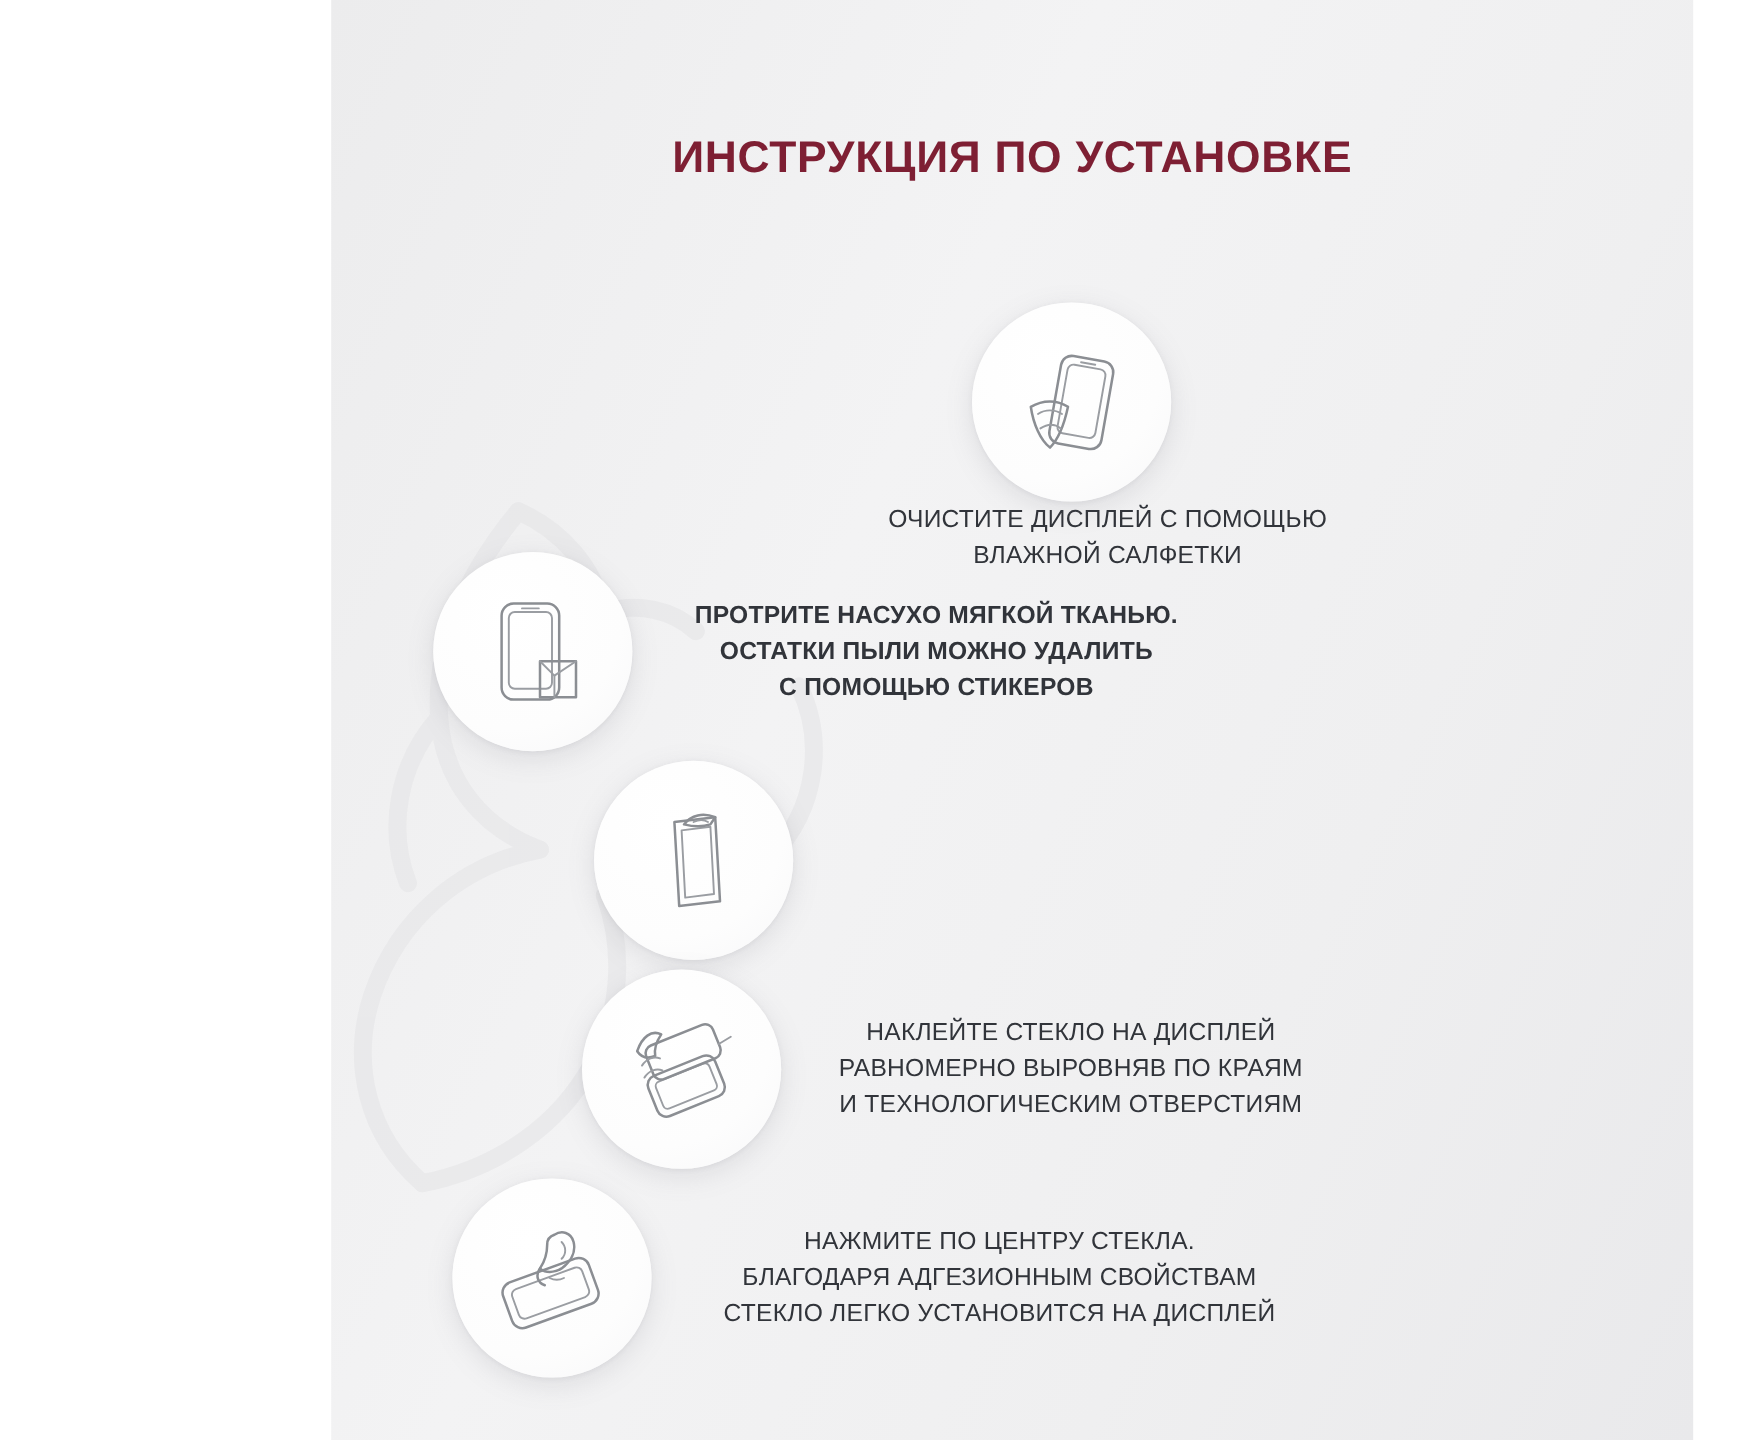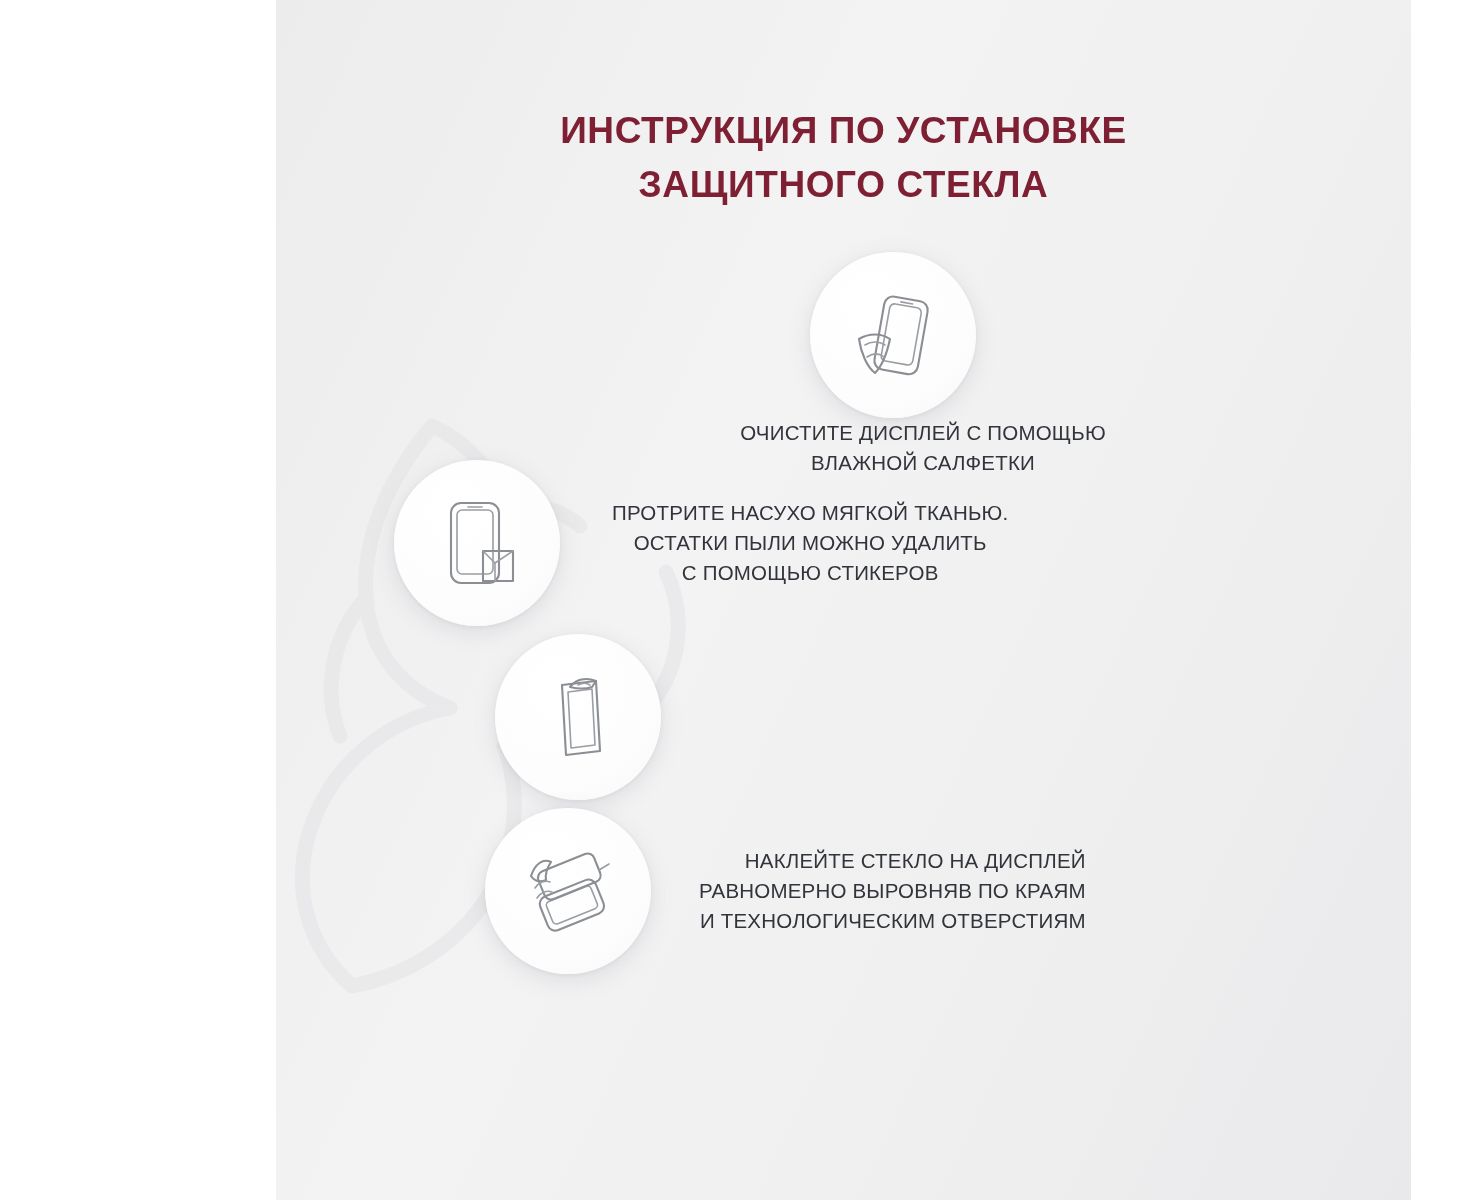--- a/index.html
+++ b/index.html
@@ -103,28 +103,28 @@
     letter-spacing: 0.2px;
     text-transform: uppercase;
     white-space: pre-line;
     text-align: center;
   }
 
   
   .step-1 { padding-left: 99px; flex-direction: column; }
   .step-1 .step-text { margin-left: 60px; }
 
-  .step-2 { padding-left: 118px; margin-top: -18px; }
+  .step-2 { padding-left: 85px; margin-top: -18px; font-weight: bold; }
   .step-2 .step-text { margin-left: 52px; }
 
   .step-3 { padding-left: 219px; margin-top: 8px; }
   .step-3 .step-text { margin-left: 50px; }
 
   .step-4 { padding-left: 209px; margin-top: 8px; }
-  .step-4 .step-text { margin-left: 48px; text-align: right; }
+  .step-4 .step-text { margin-left: 48px; }
 
   .step-5 { padding-left: 101px; margin-top: 8px; }
   .step-5 .step-text { margin-left: 60px; }
 
   .stroke {
     fill: none;
     stroke: #8b8e93;
     stroke-width: 2.1;
     stroke-linejoin: round;
     stroke-linecap: round;
@@ -151,21 +151,20 @@
         <path d="M268 356 C318 372 372 360 408 322 C444 284 452 228 430 182"></path>
         <path d="M196 36 C232 52 258 82 268 120"></path>
         <circle cx="236" cy="100" r="9" fill="#e4e4e6" stroke="none"></circle>
         <path d="M268 120 C296 112 324 118 344 136"></path>
         <path d="M130 208 C96 246 86 300 104 346"></path>
       </g>
     </svg>
 
     <div class="title">
       <span>ИНСТРУКЦИЯ ПО УСТАНОВКЕ</span>
-      <span class="l2">ЗАЩИТНОГО СТЕКЛА</span>
     </div>
 
     <div class="steps">
 
       <div class="step step-1">
         <div class="bubble-wrap">
           <div class="bubble">
             <svg width="104" height="104" viewBox="0 0 104 104">
 
               <g transform="rotate(10 52 52)">
@@ -237,16 +236,37 @@
               <path class="stroke-thin" d="M24 62 C28 56 34 54 39 56"></path>
               <path class="stroke-thin" d="M86 34 L96 28"></path>
             </svg>
           </div>
         </div>
         <div class="step-text">НАКЛЕЙТЕ СТЕКЛО НА ДИСПЛЕЙ
 РАВНОМЕРНО ВЫРОВНЯВ ПО КРАЯМ
 И ТЕХНОЛОГИЧЕСКИМ ОТВЕРСТИЯМ</div>
       </div>
 
+      <div class="step step-5">
+        <div class="bubble-wrap">
+          <div class="bubble">
+            <svg width="112" height="112" viewBox="0 0 112 112">
+
+              <g transform="rotate(-20 56 66)">
+                <rect class="stroke" x="16" y="48" width="76" height="40" rx="9"></rect>
+                <rect class="stroke-thin" x="23" y="55" width="62" height="26" rx="5"></rect>
+              </g>
+
+              <path class="stroke" d="M58 20 C64 16 72 18 74 26 C76 34 72 42 64 48 C58 52 50 52 46 48 C50 42 52 34 52 28 C52 23 55 21 58 20 Z"></path>
+              <path class="stroke-thin" d="M64 26 C68 30 68 36 64 40"></path>
+              <path class="stroke" d="M46 48 C42 54 44 60 50 62"></path>
+              <path class="stroke-thin" d="M54 56 C58 58 62 58 66 56"></path>
+            </svg>
+          </div>
+        </div>
+        <div class="step-text">НАЖМИТЕ ПО ЦЕНТРУ СТЕКЛА.
+БЛАГОДАРЯ АДГЕЗИОННЫМ СВОЙСТВАМ
+СТЕКЛО ЛЕГКО УСТАНОВИТСЯ НА ДИСПЛЕЙ</div>
+      </div>
 
     </div>
   </div>
 </div>
 
 </body></html>

